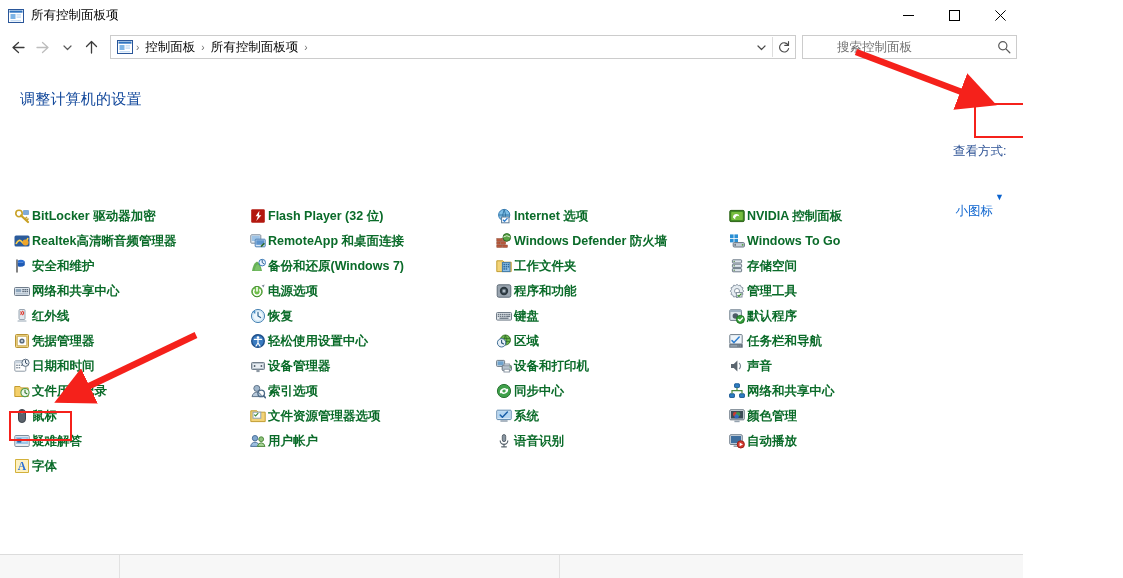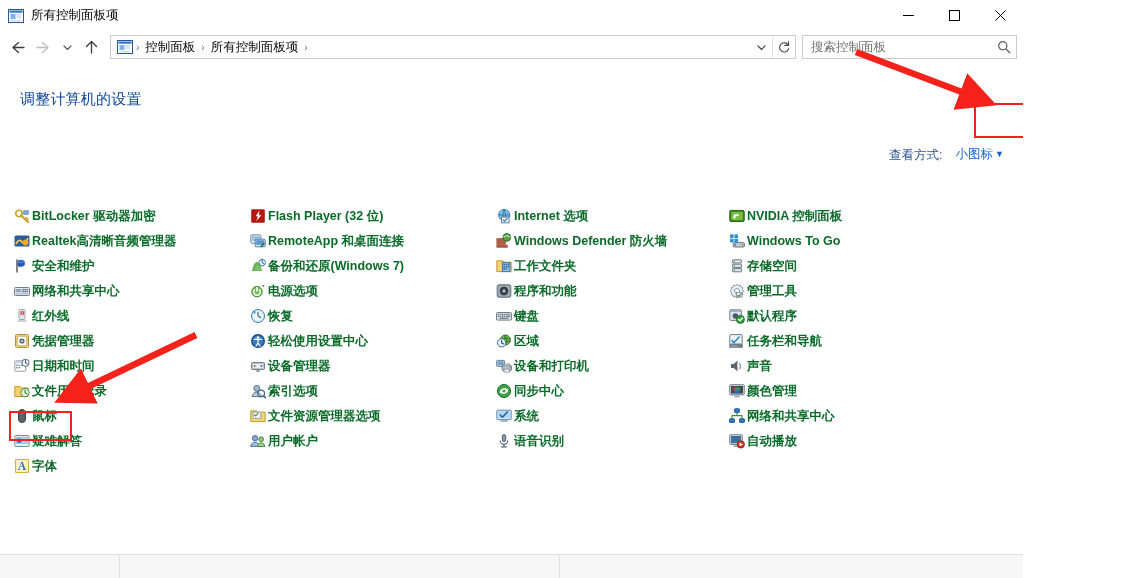--- a/index.html
+++ b/index.html
@@ -137,20 +137,21 @@
   .search-input {
     flex: 1;
     border: none;
     outline: none;
     background: transparent;
     font-family: inherit;
     font-size: 12.5px;
     color: #000;
     padding: 0 6px 0 8px;
     min-width: 0;
+    margin-left: 26px;
   }
   .search-input::placeholder { color: #707070; opacity: 1; }
   .search-ico { width: 24px; display:flex; align-items:center; justify-content:center; }
 
   
   .content {
     flex: 1;
     position: relative;
     padding: 0;
     background: #ffffff;
@@ -168,31 +169,33 @@
     font-size: 15px;
     color: #12489b;
     letter-spacing: .2px;
   }
   .view-row {
     position: absolute;
     right: 12px;
     top: 80px;
     display: flex;
     align-items: center;
-    gap: 6px;
+    gap: 12px;
+    flex-direction: column;
   }
   .view-label {
     font-size: 12.5px;
     color: #2f5496;
     white-space: nowrap;
   }
   .view-value {
     font-size: 12.5px;
     color: #0b63ce;
     white-space: nowrap;
+    margin-top: 28px;
   }
   .view-caret {
     font-size: 9px;
     color: #0b63ce;
     line-height: 1;
     margin-left: 2px;
   }
   .view-combo {
     display: flex;
     align-items: center;
@@ -765,39 +768,39 @@
           </div>
           <div class="cp-item">
             <span class="cp-ico"><svg width="16" height="16" viewBox="0 0 16 16">
                 <path d="M2 6 h2.8 L8.4 2.6 v10.8 L4.8 10 H2 z" fill="#5b666f"></path>
                 <path d="M10.4 5.4 a3.6 3.6 0 0 1 0 5.2" fill="none" stroke="#7d8a96" stroke-width="1.2" stroke-linecap="round"></path>
               </svg></span>
             <span class="cp-label">声音</span>
           </div>
           <div class="cp-item">
             <span class="cp-ico"><svg width="16" height="16" viewBox="0 0 16 16">
+                <g fill="#2f7fc4" stroke="#1d5a93">
+                  <rect x="5.6" y="0.8" width="4.8" height="3.6" rx="0.5"></rect>
+                  <rect x="0.6" y="10.8" width="4.8" height="3.6" rx="0.5"></rect>
+                  <rect x="10.6" y="10.8" width="4.8" height="3.6" rx="0.5"></rect>
+                </g>
+                <path d="M8 4.8 V7.6 M3 10.6 V7.6 H13 V10.6" fill="none" stroke="#4a8a3f" stroke-width="1.2"></path>
+              </svg></span>
+            <span class="cp-label">网络和共享中心</span>
+          </div>
+          <div class="cp-item">
+            <span class="cp-ico"><svg width="16" height="16" viewBox="0 0 16 16">
                 <rect x="0.8" y="1.8" width="14.4" height="10" rx="0.9" fill="#e8eef4" stroke="#5f6d7a"></rect>
                 <rect x="2" y="3" width="12" height="7.6" fill="#3b4a57"></rect>
                 <circle cx="6.2" cy="6.2" r="2.2" fill="#e03a2f" opacity=".92"></circle>
                 <circle cx="9" cy="6.2" r="2.2" fill="#3fa04a" opacity=".85"></circle>
                 <circle cx="7.6" cy="8.4" r="2.2" fill="#2a6fd6" opacity=".85"></circle>
                 <rect x="5.4" y="12.6" width="5.2" height="1.6" fill="#94a2af"></rect>
               </svg></span>
             <span class="cp-label">颜色管理</span>
-          </div>
-          <div class="cp-item">
-            <span class="cp-ico"><svg width="16" height="16" viewBox="0 0 16 16">
-                <g fill="#2f7fc4" stroke="#1d5a93">
-                  <rect x="5.6" y="0.8" width="4.8" height="3.6" rx="0.5"></rect>
-                  <rect x="0.6" y="10.8" width="4.8" height="3.6" rx="0.5"></rect>
-                  <rect x="10.6" y="10.8" width="4.8" height="3.6" rx="0.5"></rect>
-                </g>
-                <path d="M8 4.8 V7.6 M3 10.6 V7.6 H13 V10.6" fill="none" stroke="#4a8a3f" stroke-width="1.2"></path>
-              </svg></span>
-            <span class="cp-label">网络和共享中心</span>
           </div>
           <div class="cp-item">
             <span class="cp-ico"><svg width="16" height="16" viewBox="0 0 16 16">
                 <rect x="0.8" y="1.8" width="12.4" height="9.6" rx="0.9" fill="#e7eef5" stroke="#60707e"></rect>
                 <rect x="2" y="3" width="10" height="7.2" fill="#3f6f9e"></rect>
                 <rect x="4.6" y="12.4" width="5" height="1.6" fill="#93a1ae"></rect>
                 <circle cx="11.8" cy="11.4" r="3.6" fill="#d43a2f" stroke="#9b241b"></circle>
                 <path d="M10.6 9.5 L14 11.4 L10.6 13.3 z" fill="#ffffff"></path>
               </svg></span>
             <span class="cp-label">自动播放</span>

